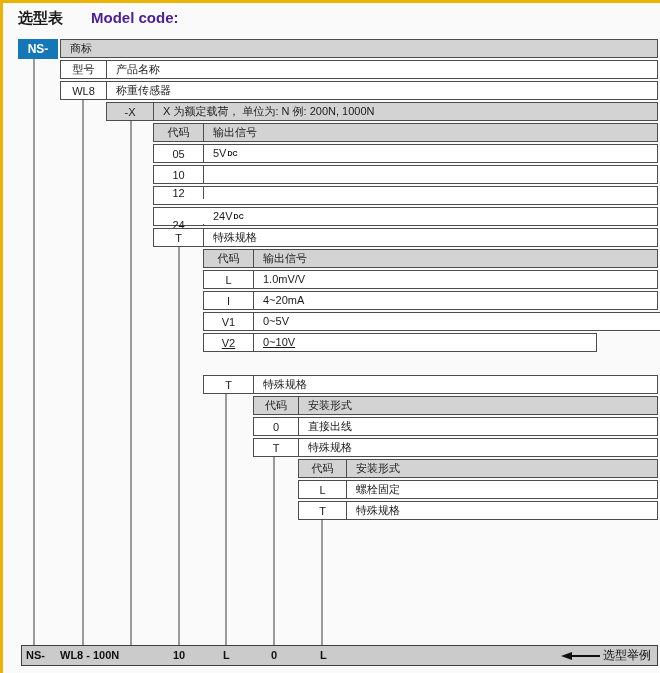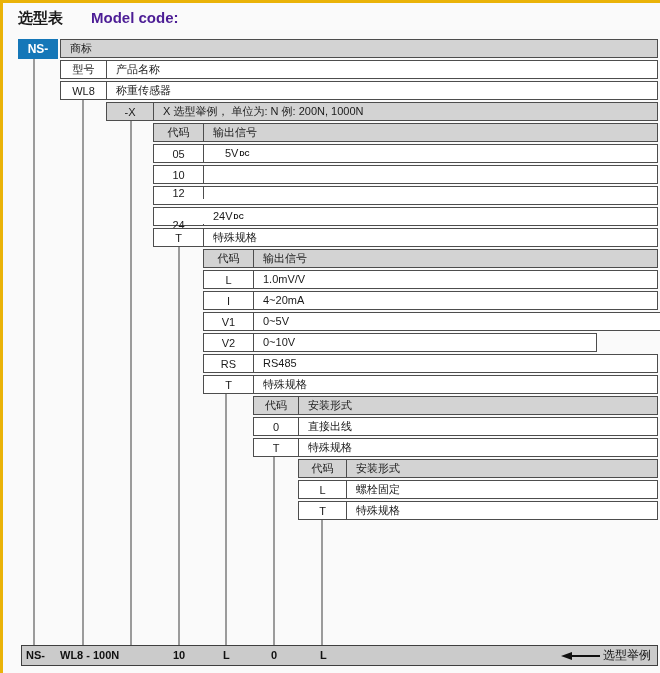--- a/index.html
+++ b/index.html
@@ -93,31 +93,31 @@
   <div class="trow" style="left:57px;top:78px;width:598px;">
     <div class="tcode" style="width:46px;">WL8</div>
     <div class="tdesc">
         <span>称重传感器</span>
       </div>
   </div>
 
   <div class="trow hdr" style="left:103px;top:99px;width:552px;">
     <div class="tcode" style="width:47px;">-X</div>
     <div class="tdesc">
-        <span>X 选型举例， 单位为: N 例: 200N, 1000N</span>
+        <span>X 为额定载荷， 单位为: N 例: 200N, 1000N</span>
       </div>
   </div>
 
   <div class="trow hdr" style="left:150px;top:120px;width:505px;">
     <div class="tcode" style="width:50px;">代码</div>
     <div class="tdesc">
         <span>输出信号</span>
       </div>
   </div>
-  <div class="trow" style="left:150px;top:141px;width:505px;gap:12px;">
+  <div class="trow" style="left:150px;top:141px;width:505px;">
     <div class="tcode" style="width:50px;">05</div>
     <div class="tdesc">
         <span>5V</span>
         <span class="sub">DC</span>
       </div>
   </div>
   <div class="trow" style="left:150px;top:162px;width:505px;">
     <div class="tcode" style="width:50px;">10</div>
   </div>
   <div class="trow" style="left:150px;top:183px;width:505px;flex-direction:column;">
@@ -158,30 +158,24 @@
     <div class="tdesc">
         <span>4~20mA</span>
       </div>
   </div>
   <div class="trow" style="left:200px;top:309px;width:543px;">
     <div class="tcode" style="width:50px;">V1</div>
     <div class="tdesc">
         <span>0~5V</span>
       </div>
   </div>
-  <div class="trow" style="left:200px;top:330px;width:394px;">
+  <div class="trow" style="left:200px;top:330px;width:394px;text-decoration:underline;">
     <div class="tcode" style="width:50px;">V2</div>
     <div class="tdesc">
         <span>0~10V</span>
-      </div>
-  </div>
-  <div class="trow" style="left:200px;top:351px;width:455px;">
-    <div class="tcode" style="width:50px;">RS</div>
-    <div class="tdesc">
-        <span>RS485</span>
       </div>
   </div>
   <div class="trow" style="left:200px;top:372px;width:455px;">
     <div class="tcode" style="width:50px;">T</div>
     <div class="tdesc">
         <span>特殊规格</span>
       </div>
   </div>
 
   <div class="trow hdr" style="left:250px;top:393px;width:405px;">

